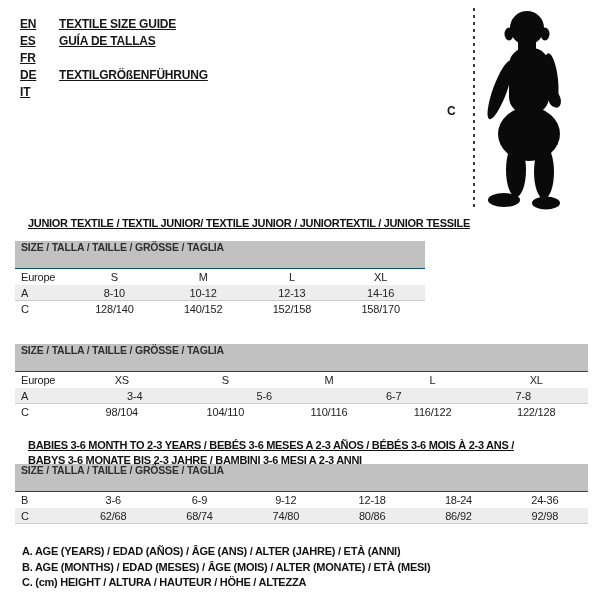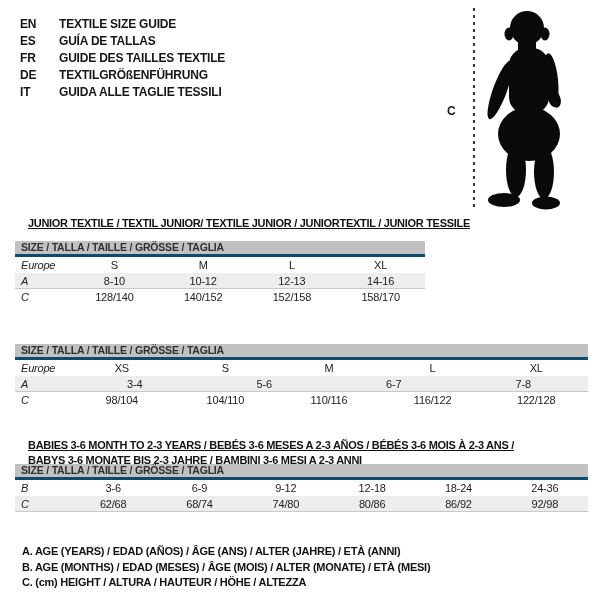--- a/index.html
+++ b/index.html
@@ -9,44 +9,44 @@
     font-family: "Liberation Sans", sans-serif;
     color: #1e1e1e;
     position: relative;
     overflow: hidden;
   }
   .canvas { position: absolute; left: 0; top: 0; width: 600px; height: 600px; }
 
   
   .langs { position: absolute; left: 20px; top: 15px; }
   .lang-row { display: flex; height: 17px; align-items: center;
-              font-weight: bold; font-size: 12px; letter-spacing: -0.2px; color: #161616; }
+              font-weight: bold; font-size: 12px; letter-spacing: -0.2px; color: #161616; text-decoration: underline; }
   .lang-code { width: 39px; }
 
   
   .fig-line { position: absolute; left: 473px; top: 8px; width: 2px; height: 202px;
               background: repeating-linear-gradient(to bottom, #3a3a3a 0 3.5px, transparent 3.5px 7px); }
   .fig-label { position: absolute; left: 447px; top: 104px; font-weight: bold; font-size: 12px; color: #161616; }
   .silhouette { position: absolute; left: 482px; top: 6px; }
 
   
   .tbl-title { position: absolute; left: 28px; font-weight: bold; font-size: 11px;
                letter-spacing: -0.3px; color: #121212; white-space: nowrap; text-decoration: underline; }
   .tbl-title .sub { font-size: 7.5px; vertical-align: sub; }
   .tbl-title.two-line { line-height: 14.5px; white-space: normal; margin-top: 12px; }
   .tbl-title .tline { display: block; white-space: nowrap; }
 
   
   .tbl { position: absolute; left: 15px; }
   .tbl.narrow { width: 410px; }
   .tbl.wide { width: 573px; }
-  .bar { height: 16px; line-height: 13px; background: #c1c1c1; border-bottom: 3px solid #0c4a6e;
+  .bar { height: 28px; line-height: 13px; background: #c1c1c1; border-bottom: 1px solid #0c4a6e;
          font-size: 10.5px; font-weight: bold; color: #2f2f2f; padding-left: 6px; letter-spacing: -0.2px; }
   .row { display: flex; height: 16px; line-height: 16px; font-size: 11px; letter-spacing: -0.2px; color: #222; }
-  .row .lab { width: 55px; padding-left: 6px; font-style: italic; }
+  .row .lab { width: 55px; padding-left: 6px; }
   .row .cell { flex: 1; text-align: center; }
   .row.striped { background: #ededed; border-bottom: 1px solid #c9c9c9; }
 
   
   .legend { position: absolute; left: 22px; top: 536px; font-weight: bold; font-size: 11px;
             letter-spacing: -0.25px; line-height: 15.5px; color: #121212; margin-top: 8px; }
 </style>
 </head>
 <body>
 
@@ -56,29 +56,27 @@
     <div class="lang-row">
       <span class="lang-code">EN</span>
       <span class="lang-title">TEXTILE SIZE GUIDE</span>
     </div>
     <div class="lang-row">
       <span class="lang-code">ES</span>
       <span class="lang-title">GUÍA DE TALLAS</span>
     </div>
     <div class="lang-row">
       <span class="lang-code">FR</span>
-      <span class="lang-title">GUIDE DES TAILLES TEXTILE</span>
     </div>
     <div class="lang-row">
       <span class="lang-code">DE</span>
       <span class="lang-title">TEXTILGRÖßENFÜHRUNG</span>
     </div>
     <div class="lang-row">
       <span class="lang-code">IT</span>
-      <span class="lang-title">GUIDA ALLE TAGLIE TESSILI</span>
     </div>
   </div>
 
   <div class="fig-line"></div>
   <div class="fig-label">C</div>
   <svg class="silhouette" width="98" height="206" viewBox="0 0 98 206" xmlns="http://www.w3.org/2000/svg">
     <g fill="#0a0a0a">
       <circle cx="45" cy="22" r="17"></circle>
       <ellipse cx="27" cy="28" rx="4.5" ry="6.5"></ellipse>
       <ellipse cx="63" cy="28" rx="4.5" ry="6.5"></ellipse>

